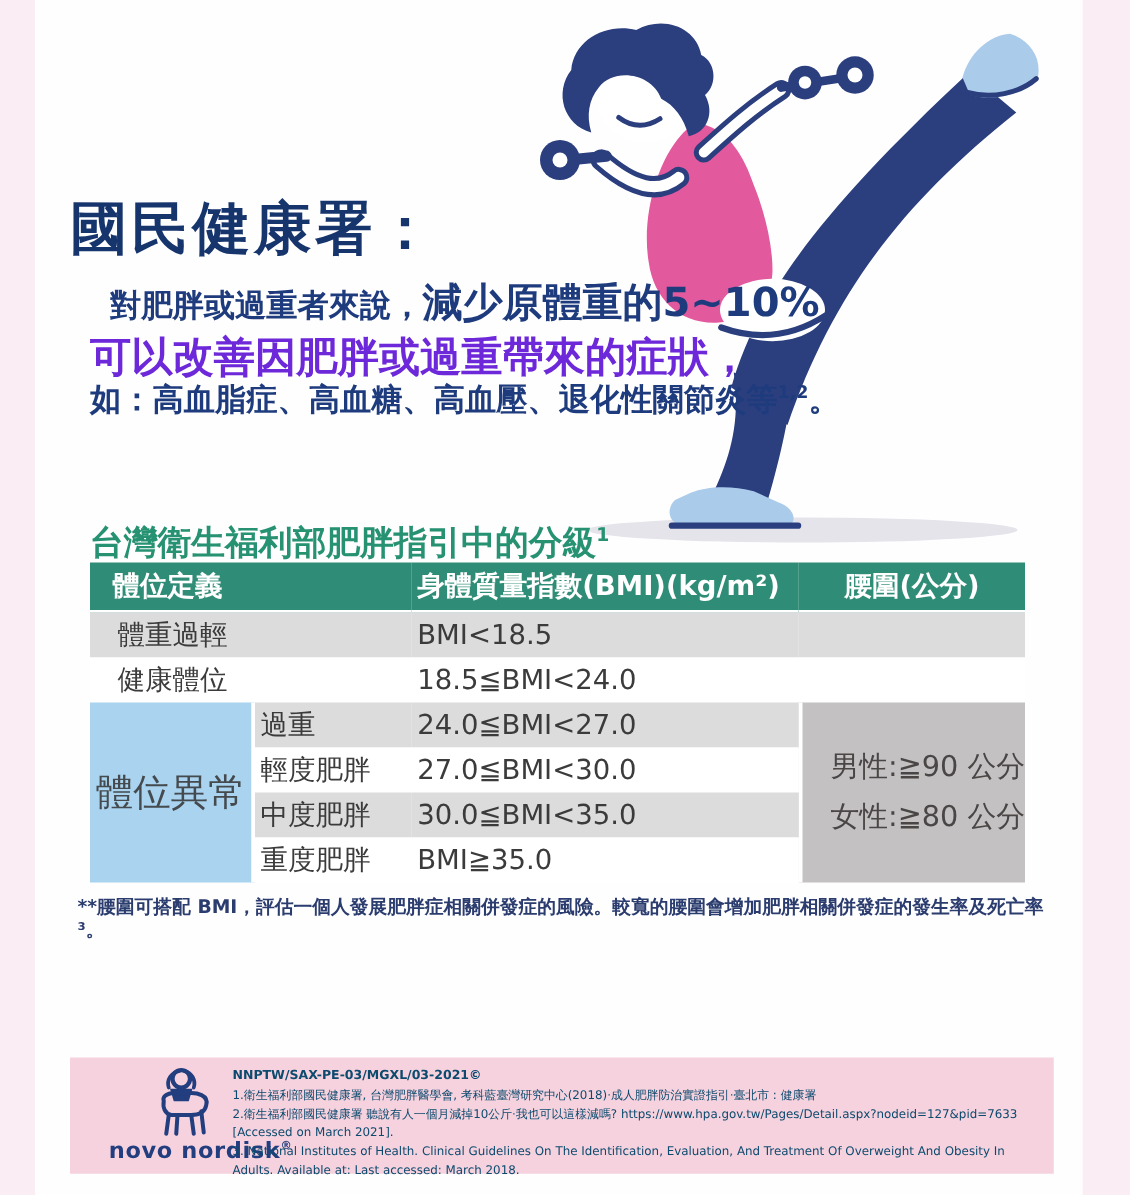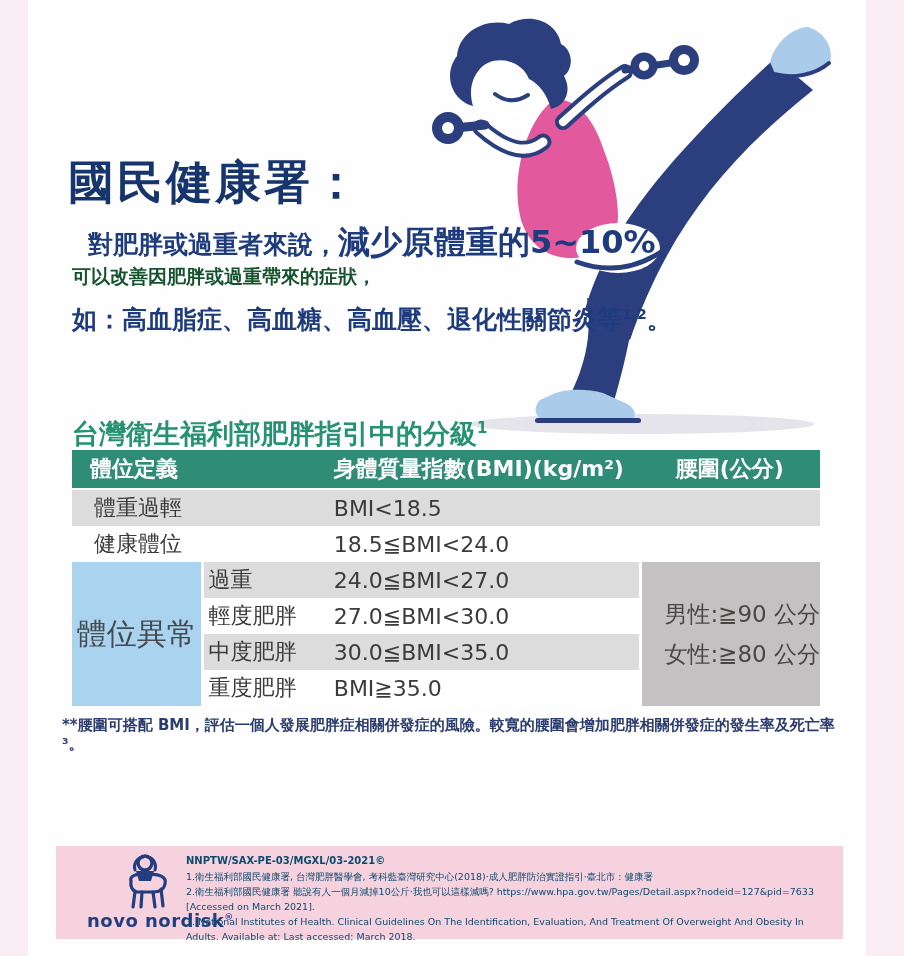--- a/index.html
+++ b/index.html
@@ -12,29 +12,29 @@
   }
   .panel {
     position:absolute; left:28px; top:0; width:838px; height:956px;
     background:#FFFEFF;
   }
   
   .illustration { position:absolute; left:425px; top:10px; width:425px; height:435px; }
 
   
   .main-title {
-    position:absolute; left:68px; top:152px;
+    position:absolute; left:56px; top:152px;
     font-size:46px; font-weight:800; color:#17356D; letter-spacing:3px;
   }
   .intro-line1 { position:absolute; left:88px; top:221px; color:#1E3C7D; white-space:nowrap; }
   .intro-line1 .normal { font-size:25px; font-weight:600; }
   .intro-line1 .emph   { font-size:32px; font-weight:800; }
   .intro-line2 {
     position:absolute; left:72px; top:264px;
-    font-size:19px; font-weight:600; color:#14532d;
+    font-size:33px; font-weight:600; color:#6d28d9;
   }
   .intro-line3 {
     position:absolute; left:72px; top:303px;
     font-size:25px; font-weight:600; color:#1E3C7D;
   }
   .intro-line3 sup { font-size:14px; }
 
   
   .section-heading {
     position:absolute; left:72px; top:416px;

